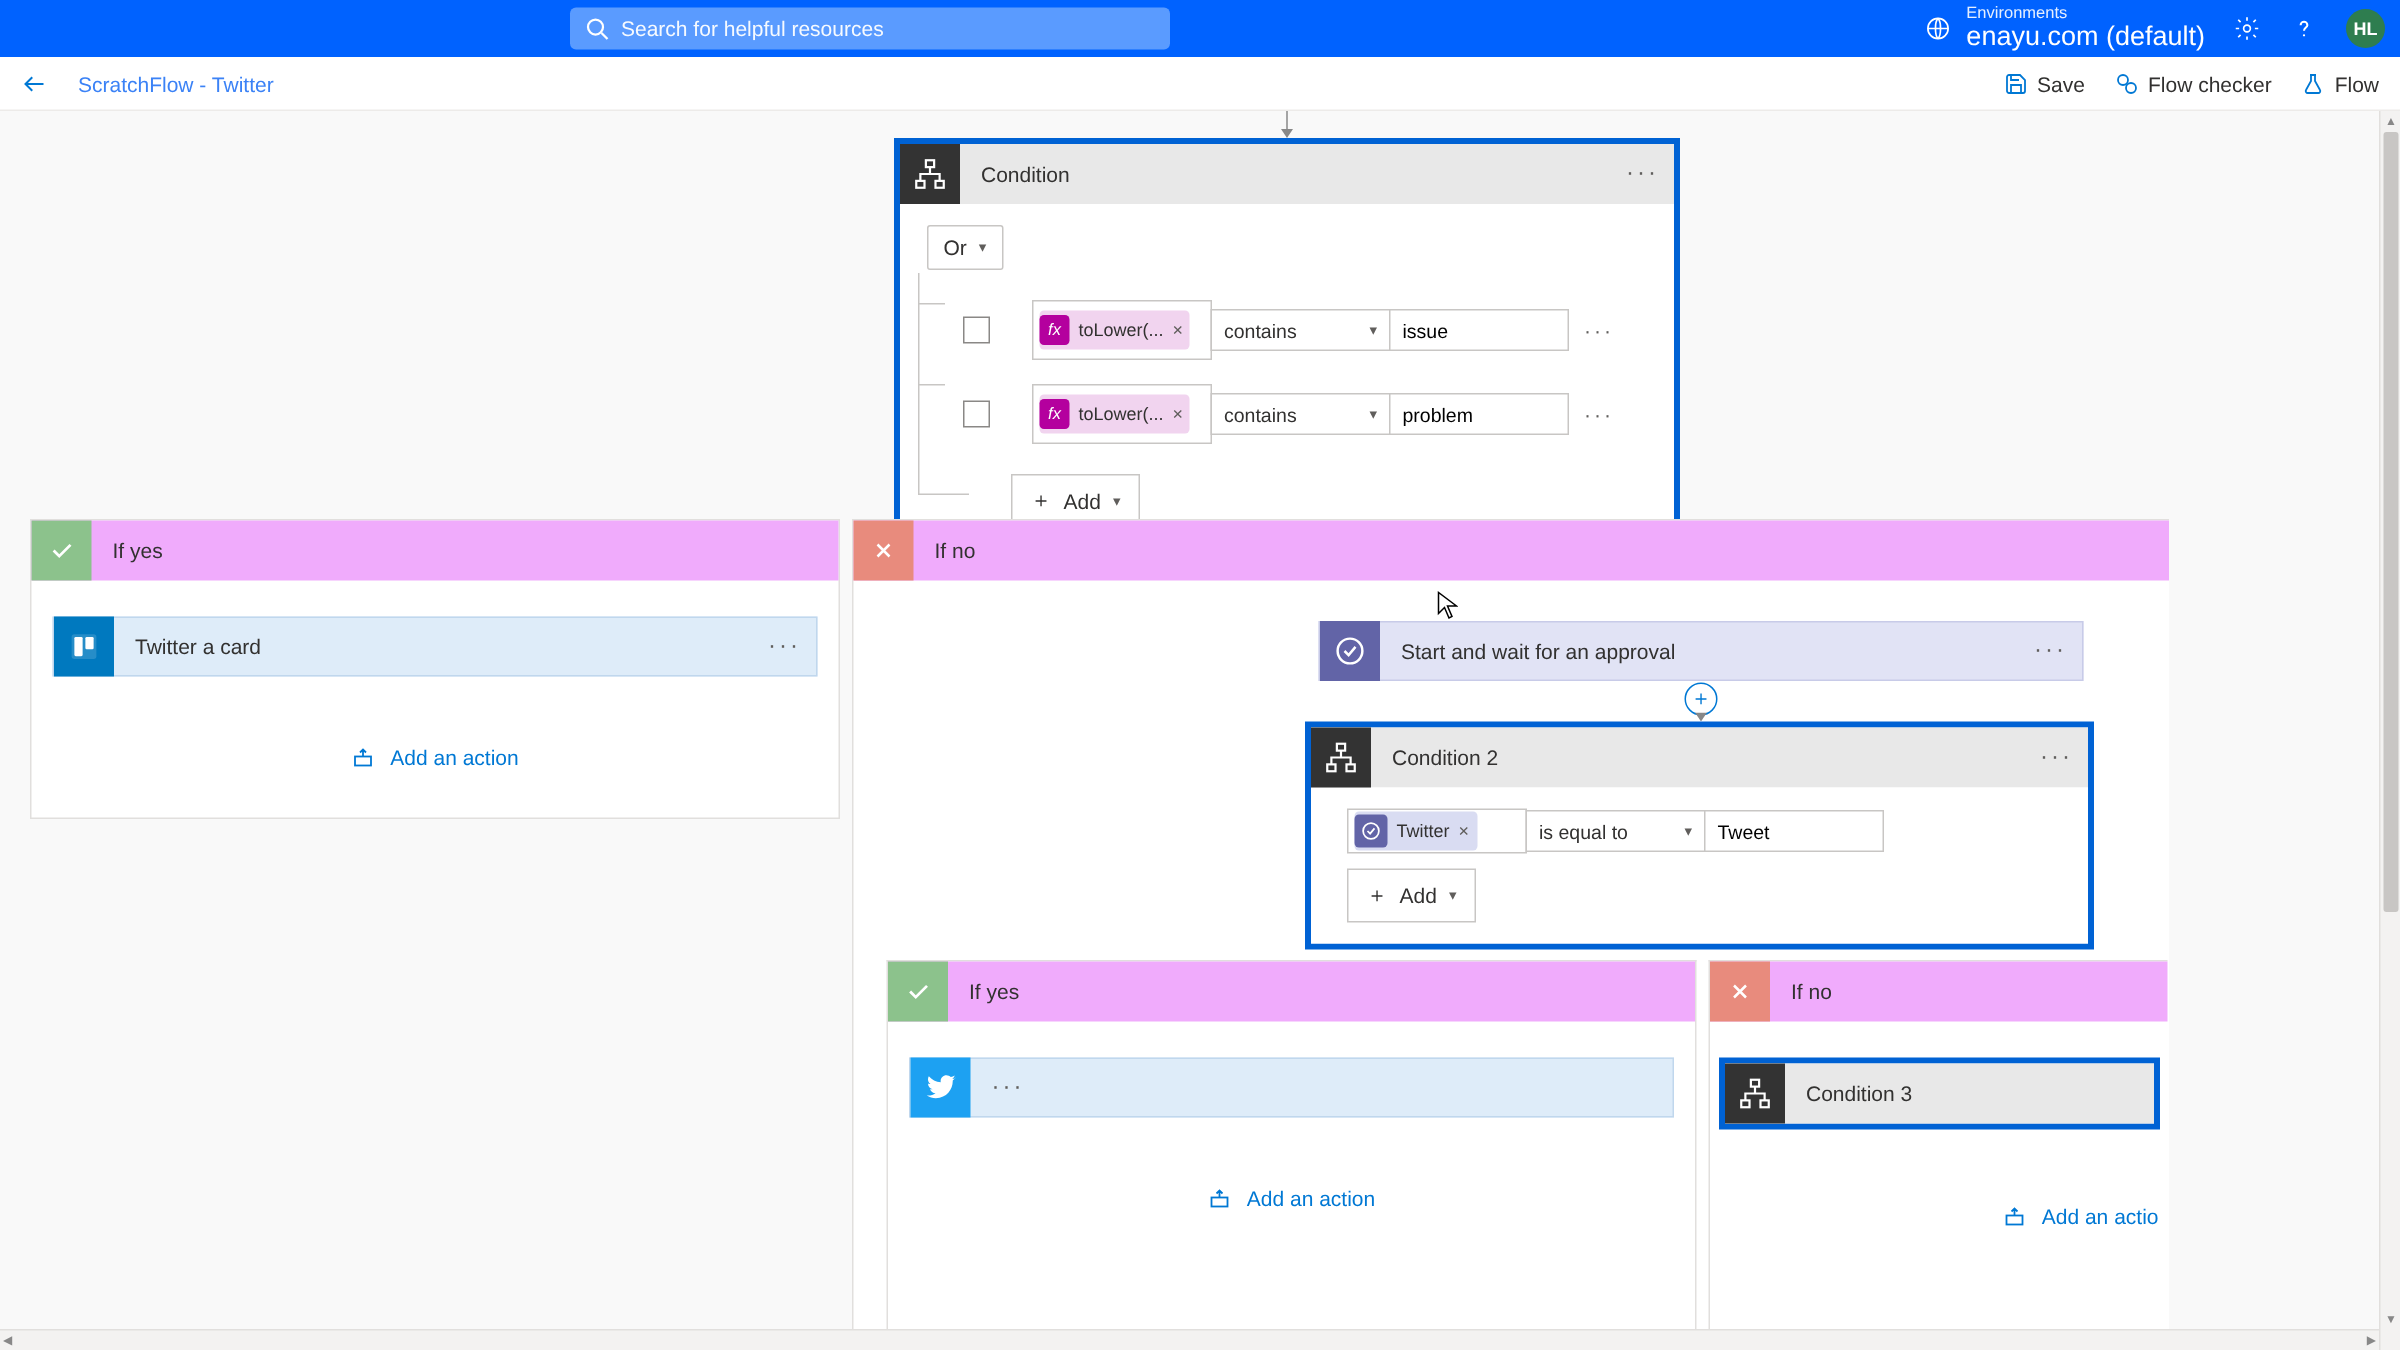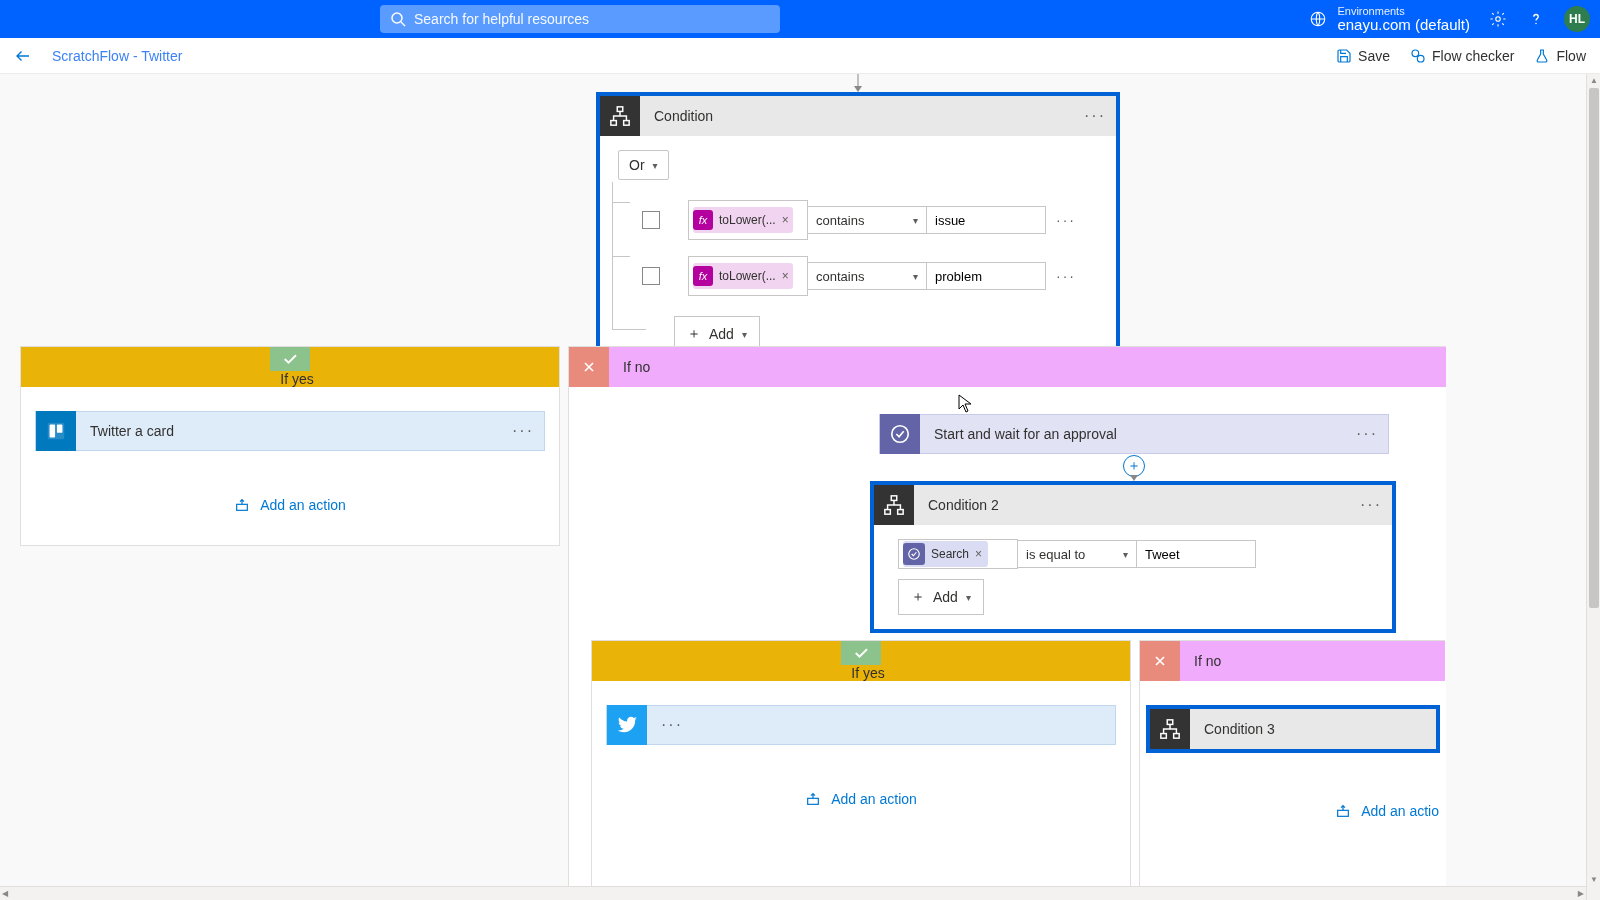--- a/index.html
+++ b/index.html
@@ -7,21 +7,21 @@
   
   
   .topbar { background: #0062ff; height: 38px; display: flex; align-items: center; position: relative; }
   .searchwrap { position: absolute; left: 380px; top: 5px; width: 400px; height: 28px; background: #5a9bff; border-radius: 4px; display: flex; align-items: center; padding: 0 10px; color: #fff; }
   .searchwrap input { background: transparent; border: none; outline: none; color: #fff; font-size: 14px; flex: 1; margin-left: 8px;}
   .searchwrap input::placeholder { color: #fff; opacity: 0.95; }
   .top-right { position: absolute; right: 10px; display: flex; align-items: center; gap: 18px; color: #fff; }
   .env-block { display: flex; align-items: center; gap: 10px; font-size: 12px; line-height: 1.1;}
   .env-labels { text-align: left; }
   .env-labels .l1 { font-size: 11px; opacity: 0.9;}
-  .env-labels .l2 { font-size: 15px; }
+  .env-labels .l2 { font-size: 18px; }
   .avatar { width: 26px; height: 26px; border-radius: 50%; background: #2e7d4f; color: #fff; display: flex; align-items: center; justify-content: center; font-size: 12px; font-weight: 600;}
   .icon-btn { width: 20px; height: 20px; display: flex; align-items: center; justify-content: center; }
   
   
   .cmdbar { height: 36px; border-bottom: 1px solid #edebe9; display: flex; align-items: center; padding: 0 14px; gap: 20px; }
   .cmdbar .back { color: #0078d4; }
   .cmdbar .title { font-size: 14px; color: #3b82f6;}
   .cmdbar .spacer { flex: 1; }
   .cmd-action { display: flex; align-items: center; gap: 6px; color: #323130; cursor: pointer; }
   .cmd-action .ico { color: #0078d4; }
@@ -55,21 +55,21 @@
   .tree-line-v { position:absolute; width:1px; background:#c8c6c4;}
   .tree-line-h { position:absolute; height:1px; background:#c8c6c4;}
   
   .add-btn { display:inline-flex; align-items:center; gap:8px; border:1px solid #c8c6c4; padding:8px 12px; margin-top:20px; margin-left:56px; cursor:pointer;}
   
   
   .branch { position:absolute; background:#fff; border:1px solid #e1dfdd;}
   .branch-hdr { height:40px; display:flex; align-items:center;}
   .branch-hdr.yes .bicon { width:40px; height:40px; background:#8cc28c; display:flex; align-items:center; justify-content:center; color:#fff;}
   .branch-hdr.no .bicon { width:40px; height:40px; background:#e88b7d; display:flex; align-items:center; justify-content:center; color:#fff;}
-  .branch-hdr.yes { background:#eab308;flex-direction:column;}
+  .branch-hdr.yes { background:#f0abfc;}
   .branch-hdr.no { background:#f0abfc;}
   .branch-hdr .btxt { margin-left:14px;}
   .branch-body { padding: 24px 14px 20px;}
   
   .action-card { height:40px; border:1px solid #c0d7ed; background:#deecf9; display:flex; align-items:center; padding-right:10px;}
   .action-card .aicon { width:40px; height:40px; display:flex;align-items:center;justify-content:center; margin-right:14px;}
   .action-card .atxt { flex:1;}
   .add-action { display:flex; align-items:center; justify-content:center; gap:10px; color:#0078d4; cursor:pointer; margin-top:46px;}
   
   
@@ -310,21 +310,21 @@
       <div class="card-body" style="padding:14px 24px;">
         <div style="display:flex; align-items:center; gap:0;">
           <div class="pill-box" style="width:120px; height:30px;">
             <div class="pill2">
               <span class="picon">
                 <svg width="14" height="14" viewBox="0 0 24 24" fill="none" stroke="#fff" stroke-width="2">
                     <circle cx="12" cy="12" r="9"></circle>
                     <path d="M8 12l3 3 5-6"></path>
                   </svg>
               </span>
-              <span>Search</span>
+              <span>Twitter</span>
               <span class="x">×</span>
             </div>
           </div>
           <div class="op-dd" style="height:28px;">
             <span>is equal to</span>
             <span class="chev">▾</span>
           </div>
           <input class="val-in" value="Tweet" style="">
         </div>
         <div class="add-btn" style="margin-left:0; margin-top:10px;">

